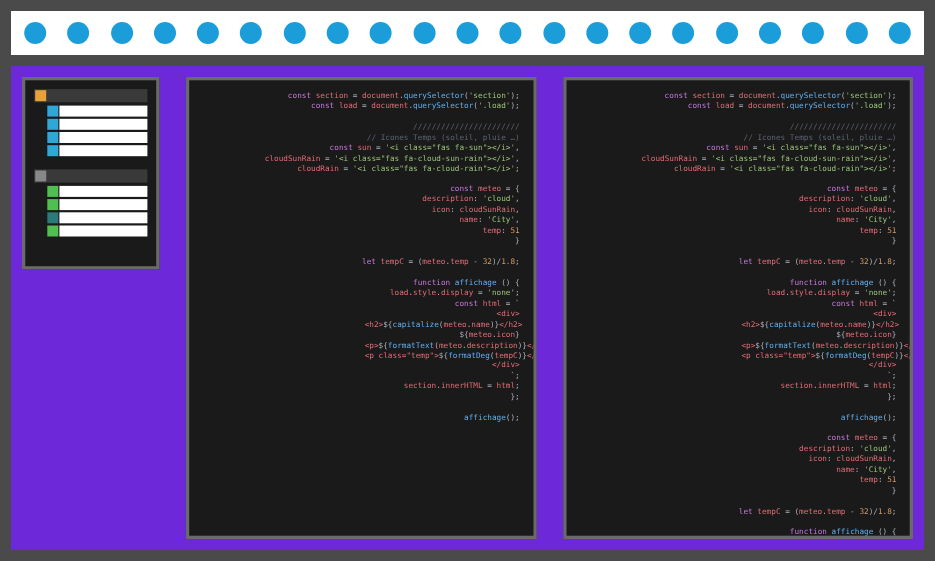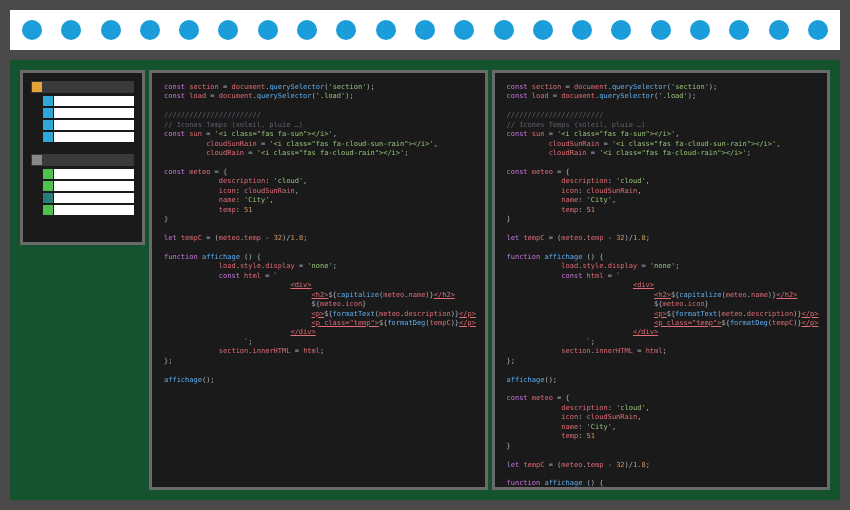--- a/index.html
+++ b/index.html
@@ -20,25 +20,26 @@
     padding: 0 12px;
   }
   .dot {
     width: 20px;
     height: 20px;
     border-radius: 50%;
     background: #1a9dd9;
   }
   .main {
     margin: 0 10px 10px 10px;
-    background: #14532d;
+    background: #6d28d9;
     padding: 10px;
     display: flex;
-    gap: 4px;
+    gap: 24px;
     height: 440px;
+    text-align: right;
   }
   .panel {
     background: #1a1a1a;
     border: 3px solid #6a6a6a;
   }
   .sidebar {
     width: 125px;
     padding: 8px;
     height: 175px;
   }
@@ -87,21 +88,21 @@
     overflow: hidden;
     height: 420px;
   }
   .tok-kw   { color: #c678dd; }
   .tok-fn   { color: #61afef; }
   .tok-str  { color: #98c379; }
   .tok-num  { color: #d19a66; margin-top: 17px; }
   .tok-var  { color: #e06c75; }
   .tok-prop { color: #e06c75; }
   .tok-cmt  { color: #5c6370; }
-  .tok-tag  { color: #e06c75; text-decoration: underline; }
+  .tok-tag  { color: #e06c75; }
   .tok-pun  { color: #abb2bf; }
 </style>
 </head>
 <body>
 
 <div class="top-strip" id="dot-strip">
     <div class="dot"></div>
     <div class="dot"></div>
     <div class="dot"></div>
     <div class="dot"></div>

